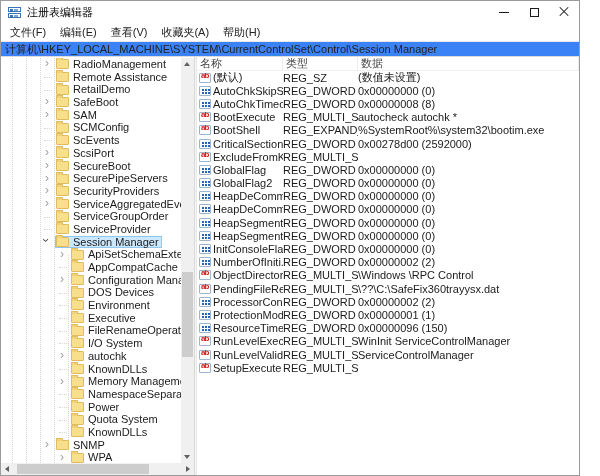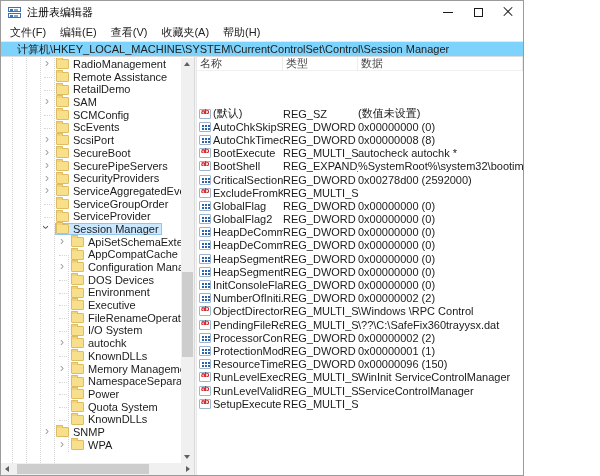--- a/index.html
+++ b/index.html
@@ -1,18 +1,18 @@
 <!DOCTYPE html>
 <html><head>
 <meta charset="utf-8">
 <style>
   * { margin:0; padding:0; box-sizing:border-box; }
   html,body { width:600px; height:476px; background:#fff; }
   body { font-family:"Liberation Sans","DejaVu Sans",sans-serif; font-size:11px; color:#1b1b1b; }
-  .window { width:524px; height:476px; border:1px solid #9b9b9b; background:#7dd3fc; display:flex; flex-direction:column; overflow:hidden; }
+  .window { width:580px; height:476px; border:1px solid #9b9b9b; background:#3b82f6; display:flex; flex-direction:column; overflow:hidden; }
 
   
   .titlebar { height:22px; display:flex; align-items:center; background:#fff; flex:0 0 auto; }
   .app-icon { width:14px; height:13px; margin:0 5px 0 7px; position:relative; display:inline-block; }
   .app-icon i { position:absolute; left:0; width:13px; height:5px; border:1px solid #3c72b5; background:#fff;
                 background-image:linear-gradient(#3c72b5,#3c72b5),linear-gradient(#7aa7d6,#7aa7d6);
                 background-repeat:no-repeat; background-size:3px 2px,4px 2px; background-position:1px 1px,5px 1px; }
   .ai-a { top:1px; } .ai-b { top:7px; }
   .title { font-size:11px; color:#000; }
   .win-controls { margin-left:auto; display:flex; height:22px; }
@@ -20,21 +20,21 @@
   .g-min { width:10px; height:1px; background:#1b1b1b; display:block; }
   .g-max { width:9px; height:9px; border:1px solid #1b1b1b; display:block; }
   .g-x1,.g-x2 { position:absolute; width:12px; height:1px; background:#1b1b1b; left:9px; top:10px; }
   .g-x1 { transform:rotate(45deg); } .g-x2 { transform:rotate(-45deg); }
 
   
   .menubar { height:18px; display:flex; align-items:flex-start; padding-left:2px; flex:0 0 auto; background:#fff; }
   .menu-item { padding:2px 7px; color:#222; }
 
   
-  .addressbar { height:16px; line-height:15px; border-top:1px solid #e8e8e8; border-bottom:1px solid #dcdcdc; padding-left:16px; color:#222; flex:0 0 auto; white-space:nowrap; overflow:hidden; }
+  .addressbar { height:16px; line-height:15px; border-top:1px solid #e8e8e8; border-bottom:1px solid #dcdcdc; padding-left:4px; color:#222; flex:0 0 auto; white-space:nowrap; overflow:hidden; }
 
   
   .main { flex:1 1 auto; display:flex; min-height:0; }
 
   
   .tree-panel { width:193px; flex:0 0 auto; position:relative; background:#fff; overflow:hidden; }
   .tree-content { position:absolute; left:0; top:1px; right:13px; bottom:12px; overflow:hidden; }
   .guide { position:absolute; top:0; bottom:0; width:0; border-left:1px dotted #d6d6d6; }
   .g1{left:11px;} .g2{left:25px;} .g3{left:39px;} .g4{left:53px;}
   .guide-child { position:absolute; left:67px; top:197px; height:197px; width:0; border-left:1px dotted #d6d6d6; }
@@ -57,21 +57,21 @@
   .hthumb { position:absolute; top:1px; bottom:1px; left:16px; width:132px; background:#cdcdcd; }
   .arr { position:absolute; width:0; height:0; border:3px solid transparent; }
   .arr.up   { left:3px; top:4px;    border-bottom:4px solid #606060; border-top:none; }
   .arr.down { left:3px; bottom:4px; border-top:4px solid #606060; border-bottom:none; }
   .arr.left { left:4px; top:3px;    border-right:4px solid #606060; border-left:none; }
   .arr.right{ right:4px; top:3px;   border-left:4px solid #606060; border-right:none; }
 
   .divider { width:3px; flex:0 0 auto; background:#f5f5f5; border-left:1px solid #d9d9d9; border-right:1px solid #e8e8e8; }
 
   
-  .list-panel { flex:1 1 auto; background:#fff; overflow:hidden; display:flex; flex-direction:column;gap:36px; }
+  .list-panel { flex:1 1 auto; background:#fff; overflow:hidden; display:flex; flex-direction:column; }
   .list-header { height:14px; display:flex; flex:0 0 auto; border-bottom:1px solid #f0f0f0; }
   .col-h { height:14px; line-height:13px; padding-left:3px; color:#454545; border-right:1px solid #ededed; }
   .col-0 { width:86px; } .col-1 { width:75px; } .col-2 { flex:1; }
   .list-row { height:13.2px; display:flex; align-items:center; white-space:nowrap; }
   .cell { overflow:hidden; white-space:nowrap; }
   .c-name { width:86px; flex:0 0 auto; display:flex; align-items:center; padding-left:2px; }
   .c-type { width:75px; flex:0 0 auto; }
   .c-data { flex:1; }
   .vicon { width:12px; height:10px; flex:0 0 auto; margin-right:2px; border:1px solid #9eb4cc; background:#fff; position:relative; border-radius:1px; }
   .icon-ab::after { content:"ab"; position:absolute; left:1px; top:-3px; font-size:8px; font-weight:bold; color:#cf2020; letter-spacing:-1px; }
@@ -142,20 +142,27 @@
             <span class="expander"></span>
             <span class="node">
               <span class="folder"></span>
               <span class="tlabel">RetailDemo</span>
             </span>
           </div>
           <div class="tree-item lvl0 exp-c">
             <span class="expander"></span>
             <span class="node">
               <span class="folder"></span>
+              <span class="tlabel">SafeBoot</span>
+            </span>
+          </div>
+          <div class="tree-item lvl0 exp-c">
+            <span class="expander"></span>
+            <span class="node">
+              <span class="folder"></span>
               <span class="tlabel">SAM</span>
             </span>
           </div>
           <div class="tree-item lvl0 exp-n">
             <span class="expander"></span>
             <span class="node">
               <span class="folder"></span>
               <span class="tlabel">SCMConfig</span>
             </span>
           </div>

